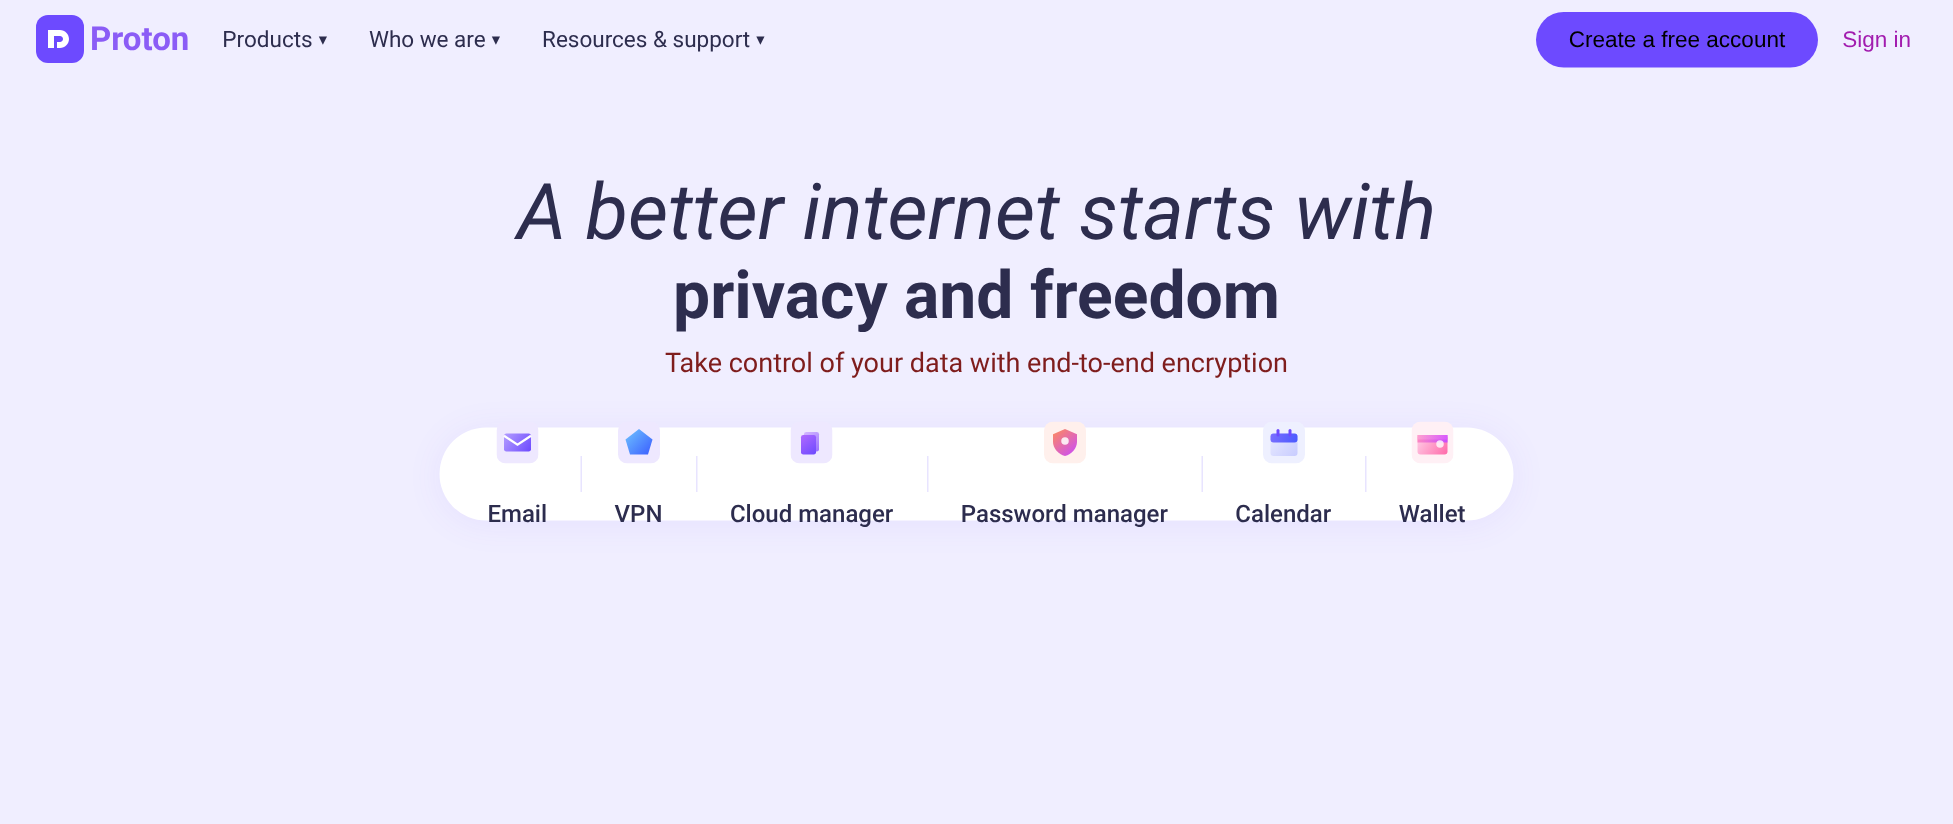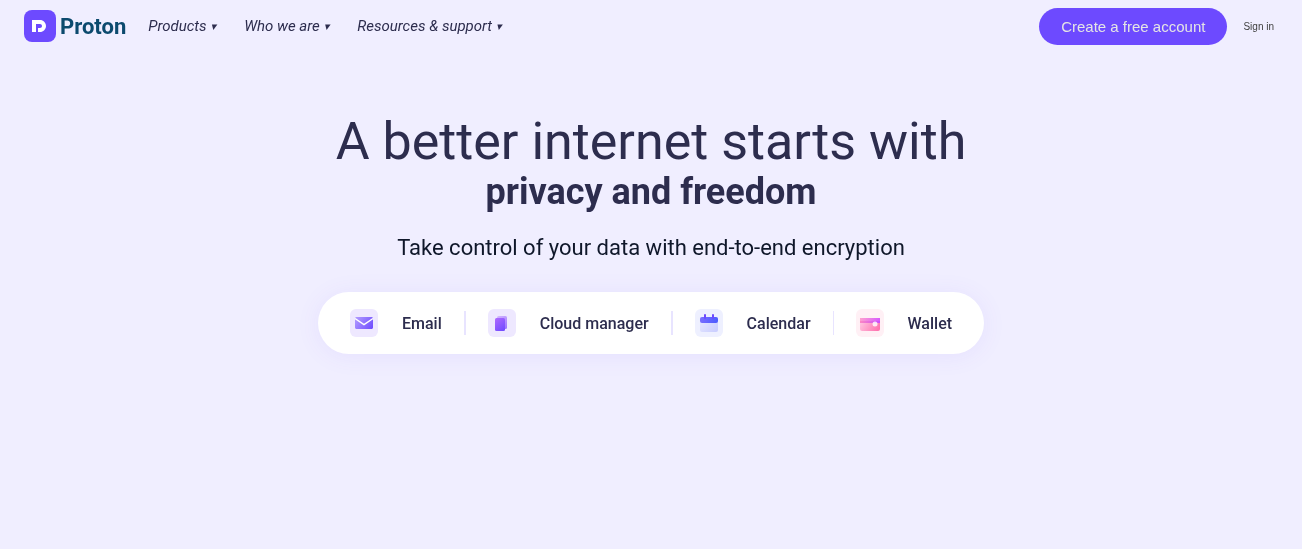--- a/index.html
+++ b/index.html
@@ -24,28 +24,27 @@
     .nav-logo {
       display: flex;
       align-items: center;
       gap: 4px;
       text-decoration: none;
       margin-right: 8px;
     }
     .nav-logo-text {
       font-size: 22px;
       font-weight: 700;
-      color: #0c4a6e;
+      color: #8b5cf6;
     }
     .nav-links {
       display: flex;
       align-items: flex-end;
       gap: 0;
       flex: 1;
-      font-style: italic;
     }
     .nav-item {
       display: flex;
       align-items: center;
       gap: 4px;
       padding: 8px 14px;
       font-size: 15px;
       color: #2d2d4e;
       cursor: pointer;
       text-decoration: none;
@@ -55,62 +54,63 @@
       font-size: 11px;
       color: #2d2d4e;
     }
     .nav-actions {
       display: flex;
       align-items: center;
       gap: 12px;
     }
     .btn-create {
       background: #6d4aff;
-      color: #e5e5e5;
+      color: #000000;
       border: none;
       border-radius: 24px;
       padding: 10px 22px;
       font-size: 15px;
       font-weight: 500;
       cursor: pointer;
       white-space: nowrap;
     }
     .btn-signin {
       background: transparent;
       border: none;
-      color: #404040;
-      font-size: 10px;
+      color: #a21caf;
+      font-size: 15px;
       cursor: pointer;
       padding: 8px 4px;
     }
 
     
     .hero {
       display: flex;
       flex-direction: column;
       align-items: center;
       padding-top: 60px;
       text-align: center;
     }
     .hero-heading-line1 {
       font-size: 52px;
       font-weight: 400;
       color: #2d2d4e;
       line-height: 1.15;
+      font-style: italic;
     }
     .hero-heading-line2 {
-      font-size: 36px;
+      font-size: 44px;
       font-weight: 700;
       color: #2d2d4e;
       line-height: 1.15;
     }
     .hero-sub {
-      font-size: 22px;
-      color: #0f172a;
-      margin-top: 22px;
+      font-size: 18px;
+      color: #7f1d1d;
+      margin-top: 10px;
       margin-bottom: 32px;
     }
 
     
     .product-bar {
       background: #fff;
       border-radius: 40px;
       display: flex;
       align-items: center;
       padding: 0 32px;
@@ -119,20 +119,21 @@
       height: 62px;
     }
     .product-item {
       display: flex;
       align-items: center;
       gap: 24px;
       padding: 0 22px;
       cursor: pointer;
       text-decoration: none;
       white-space: nowrap;
+      flex-direction: column;
     }
     .product-item:first-child { padding-left: 0; }
     .product-item:last-child { padding-right: 0; }
     .product-label {
       font-size: 16px;
       color: #2d2d4e;
       font-weight: 500;
       text-decoration: underline;
       text-decoration-color: transparent;
     }
@@ -219,20 +220,35 @@
               <stop offset="1" stop-color="#6d4aff"></stop>
             </linearGradient>
           </defs>
         </svg>
       </span>
       <span class="product-label">Email</span>
     </a>
 
     <div class="product-divider"></div>
 
+    <a class="product-item" href="#">
+      <span class="product-icon icon-vpn">
+        <svg viewBox="0 0 28 28" fill="none" xmlns="http://www.w3.org/2000/svg">
+          <rect width="28" height="28" rx="6" fill="#EEE8FF"></rect>
+          <polygon points="14,5 23,12 20,22 8,22 5,12" fill="url(#vpn_g1)"></polygon>
+          <defs>
+            <linearGradient id="vpn_g1" x1="5" y1="5" x2="23" y2="22" gradientUnits="userSpaceOnUse">
+              <stop stop-color="#6fc4ff"></stop>
+              <stop offset="1" stop-color="#3a5dff"></stop>
+            </linearGradient>
+          </defs>
+        </svg>
+      </span>
+      <span class="product-label">VPN</span>
+    </a>
 
     <div class="product-divider"></div>
 
     <a class="product-item" href="#">
       <span class="product-icon icon-drive">
         <svg viewBox="0 0 28 28" fill="none" xmlns="http://www.w3.org/2000/svg">
           <rect width="28" height="28" rx="6" fill="#EEE8FF"></rect>
 
           <rect x="9" y="7" width="10" height="13" rx="1.5" fill="url(#dr_g2)"></rect>
           <rect x="7" y="9" width="10" height="13" rx="1.5" fill="url(#dr_g1)"></rect>
@@ -246,20 +262,37 @@
               <stop offset="1" stop-color="#9a70ff"></stop>
             </linearGradient>
           </defs>
         </svg>
       </span>
       <span class="product-label">Cloud manager</span>
     </a>
 
     <div class="product-divider"></div>
 
+    <a class="product-item" href="#">
+      <span class="product-icon icon-pass">
+        <svg viewBox="0 0 28 28" fill="none" xmlns="http://www.w3.org/2000/svg">
+          <rect width="28" height="28" rx="6" fill="#FFF0EC"></rect>
+
+          <path d="M14 5l8 3.5v5C22 18 18.4 22 14 23 9.6 22 6 18 6 13.5v-5L14 5z" fill="url(#pass_g1)"></path>
+          <circle cx="14" cy="13" r="2.5" fill="white" opacity="0.85"></circle>
+          <defs>
+            <linearGradient id="pass_g1" x1="6" y1="5" x2="22" y2="23" gradientUnits="userSpaceOnUse">
+              <stop stop-color="#ff8c5a"></stop>
+              <stop offset="1" stop-color="#c84aff"></stop>
+            </linearGradient>
+          </defs>
+        </svg>
+      </span>
+      <span class="product-label">Password manager</span>
+    </a>
 
     <div class="product-divider"></div>
 
     <a class="product-item" href="#">
       <span class="product-icon icon-calendar">
         <svg viewBox="0 0 28 28" fill="none" xmlns="http://www.w3.org/2000/svg">
           <rect width="28" height="28" rx="6" fill="#EEF0FF"></rect>
           <rect x="5" y="8" width="18" height="15" rx="2" fill="url(#cal_g1)"></rect>
           <rect x="5" y="8" width="18" height="6" rx="2" fill="url(#cal_g2)"></rect>
           <rect x="9" y="5" width="2" height="5" rx="1" fill="#6d4aff"></rect>

